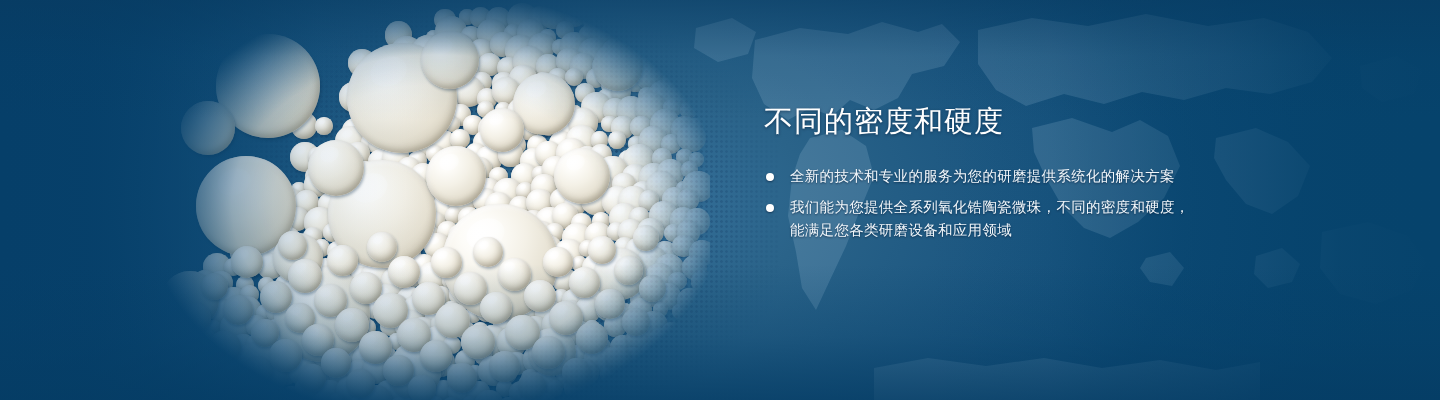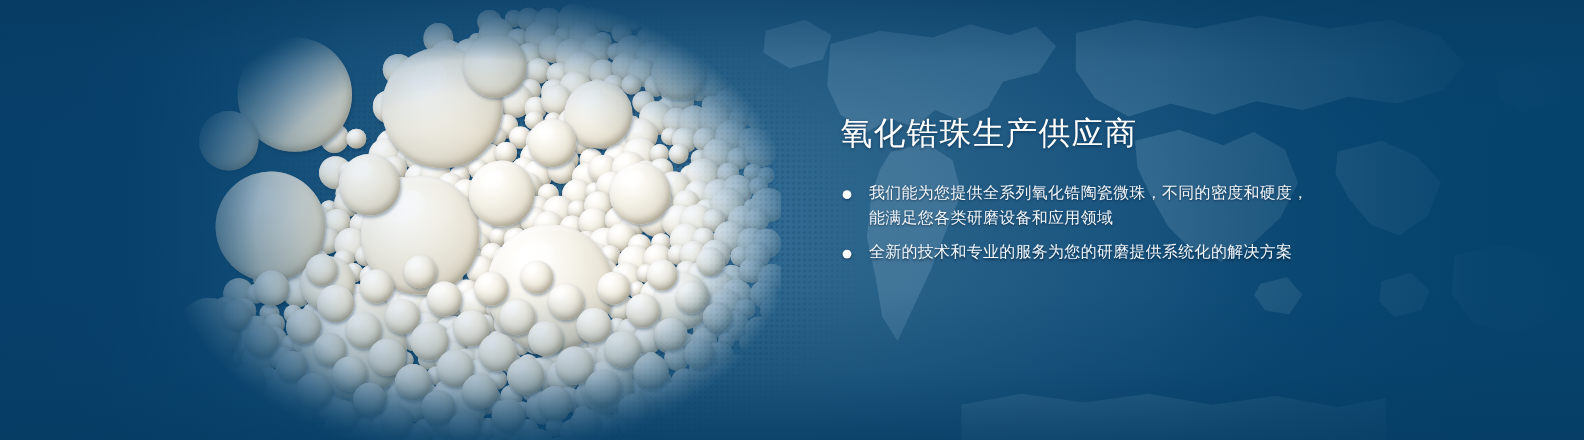--- a/index.html
+++ b/index.html
@@ -854,27 +854,27 @@
       <div class="bead" style="left: 488.5px; top: 274.5px; width: 27px; height: 27px; z-index: 94;"></div>
       <div class="bead" style="left: 497.5px; top: 327.5px; width: 25px; height: 25px; z-index: 95;"></div>
     </div>
 
   <div class="bg-vignette-left"></div>
   <div class="bg-vignette-right"></div>
   <div class="bg-vignette-top"></div>
   <div class="bg-vignette-bottom"></div>
 
   <div class="content">
-    <h1 class="headline">氧化锆珠生产供应商</h1>
+    <h1 class="headline">不同的密度和硬度</h1>
     <ul class="bullets" id="bullet-list">
+        <li class="bullet-item">
+          <span class="bullet-dot"></span>
+          <span class="bullet-line">全新的技术和专业的服务为您的研磨提供系统化的解决方案</span>
+        </li>
         <li class="bullet-item">
           <span class="bullet-dot"></span>
           <span class="bullet-line">我们能为您提供全系列氧化锆陶瓷微珠，不同的密度和硬度，</span>
           <span class="bullet-line">能满足您各类研磨设备和应用领域</span>
         </li>
-        <li class="bullet-item">
-          <span class="bullet-dot"></span>
-          <span class="bullet-line">全新的技术和专业的服务为您的研磨提供系统化的解决方案</span>
-        </li>
       </ul>
   </div>
 
 </div>
 
 </body></html>

